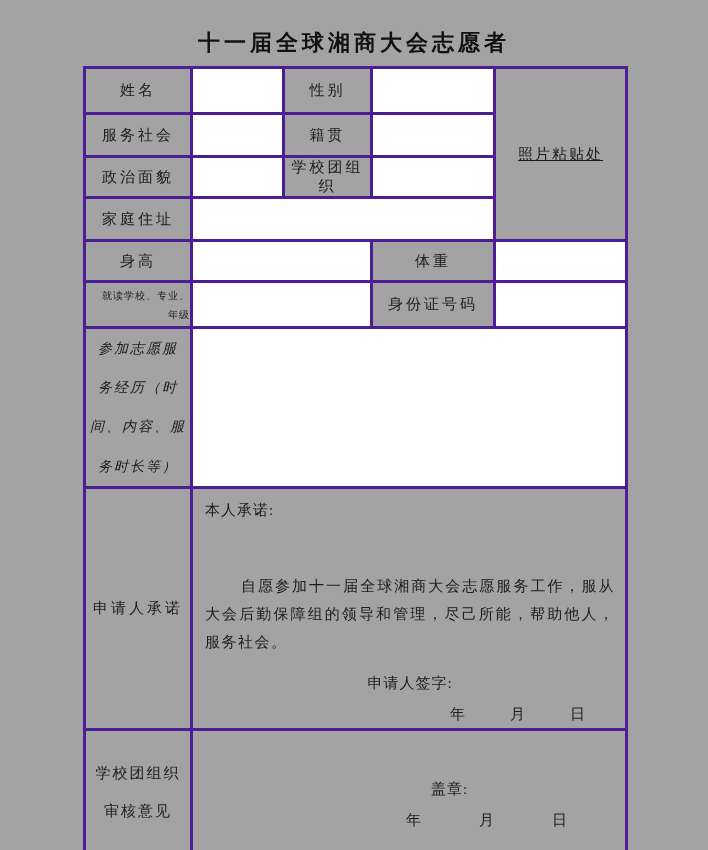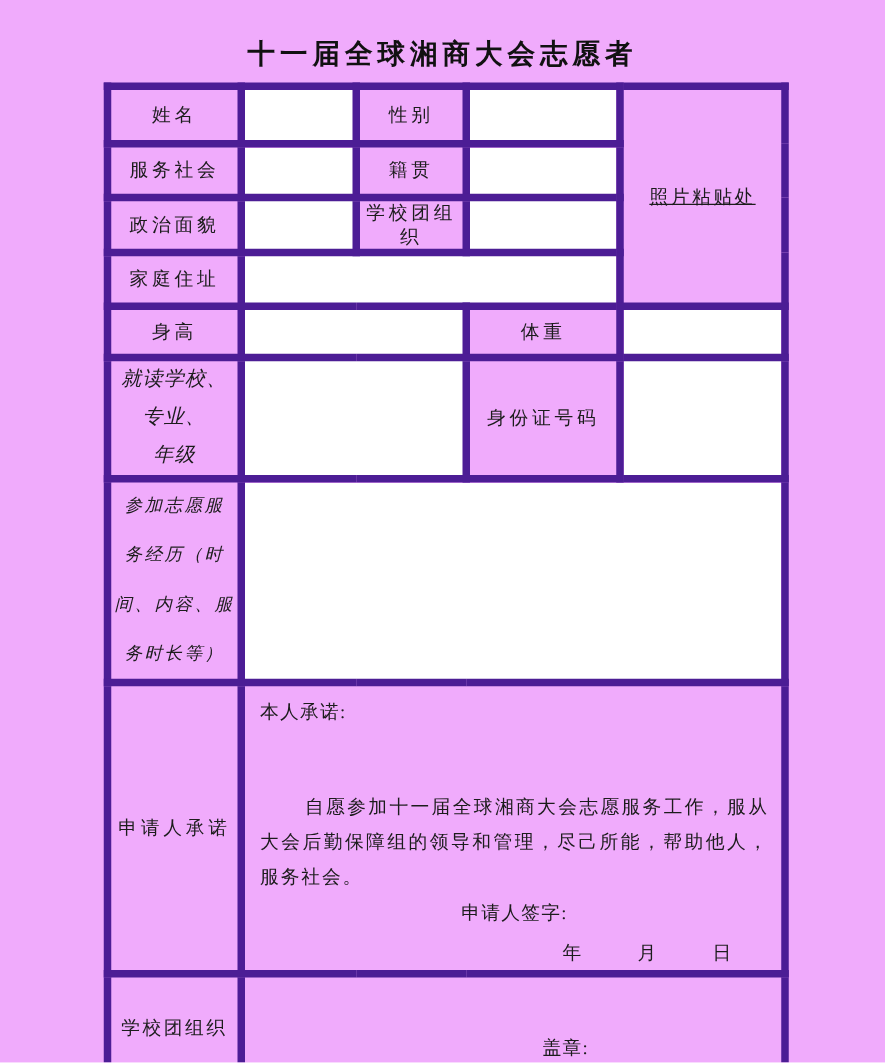--- a/index.html
+++ b/index.html
@@ -1,69 +1,68 @@
 <!DOCTYPE html>
 <html lang="zh"><head>
 <meta charset="utf-8">
 <style>
   * { margin: 0; padding: 0; box-sizing: border-box; }
   html, body { background: #ffffff; }
   .page {
     position: relative;
     width: 708px;
     height: 850px;
-    background: #f0abfc;
+    background: #a3a3a3;
     color: #1c1c1c;
     font-family: "Liberation Serif", "DejaVu Serif", serif;
     overflow: hidden;
   }
   .title {
     padding-top: 27px;
     text-align: center;
     font-weight: bold;
     font-size: 22px;
     line-height: 31px;
     letter-spacing: 4px;
     color: #111111;
   }
   table.form-table {
     border-collapse: collapse;
     table-layout: fixed;
     margin: 8px 0 0 83px;
     width: 542px;
   }
   td {
-    border: 6px solid #4c1d95;
+    border: 3px solid #4c1d95;
     overflow: hidden;
   }
   
   tr.tr1 td { height: 46px; }
   tr.tr2 td { height: 43px; }
   tr.tr3 td { height: 41px; font-family: Liberation Mono, monospace; }
   tr.tr4 td { height: 43px; }
   tr.tr5 td { height: 41px; margin-top: 48px; }
   tr.tr6 td { height: 46px; }
   tr.tr7 td { height: 158px; }
   tr.tr8 td { height: 169px; }
   tr.tr9 td { height: 127px; }
 
   td.lbl {
     text-align: center;
     vertical-align: middle;
     font-size: 15px;
     letter-spacing: 3px;
   }
   td.small-lbl {
-    text-align: center;
-    vertical-align: middle;
-    font-size: 16px;
+    text-align: right;
+    vertical-align: middle;
+    font-size: 10px;
     letter-spacing: 1px;
     line-height: 1.9;
     white-space: pre-line;
-    font-style: italic;
   }
   td.exp-lbl {
     text-align: center;
     vertical-align: middle;
     font-size: 14px;
     letter-spacing: 2px;
     line-height: 2.8;
     white-space: pre-line;
     font-style: italic;
   }
@@ -94,21 +93,21 @@
     text-indent: 2.4em;
     text-align: justify;
     line-height: 28px;
     letter-spacing: 1.5px;
     margin-top: 48px;
   }
   .promise-signature {
     text-align: center;
     line-height: 28px;
     letter-spacing: 1px;
-    margin-top: 1px;
+    margin-top: 13px;
   }
   .date-line {
     display: flex;
     justify-content: flex-end;
     font-size: 15px;
     letter-spacing: 0;
   }
   .promise-date { gap: 45px; padding-right: 30px; margin-top: 8px; }
 
   td.review-cell { vertical-align: middle; font-size: 15px; }

